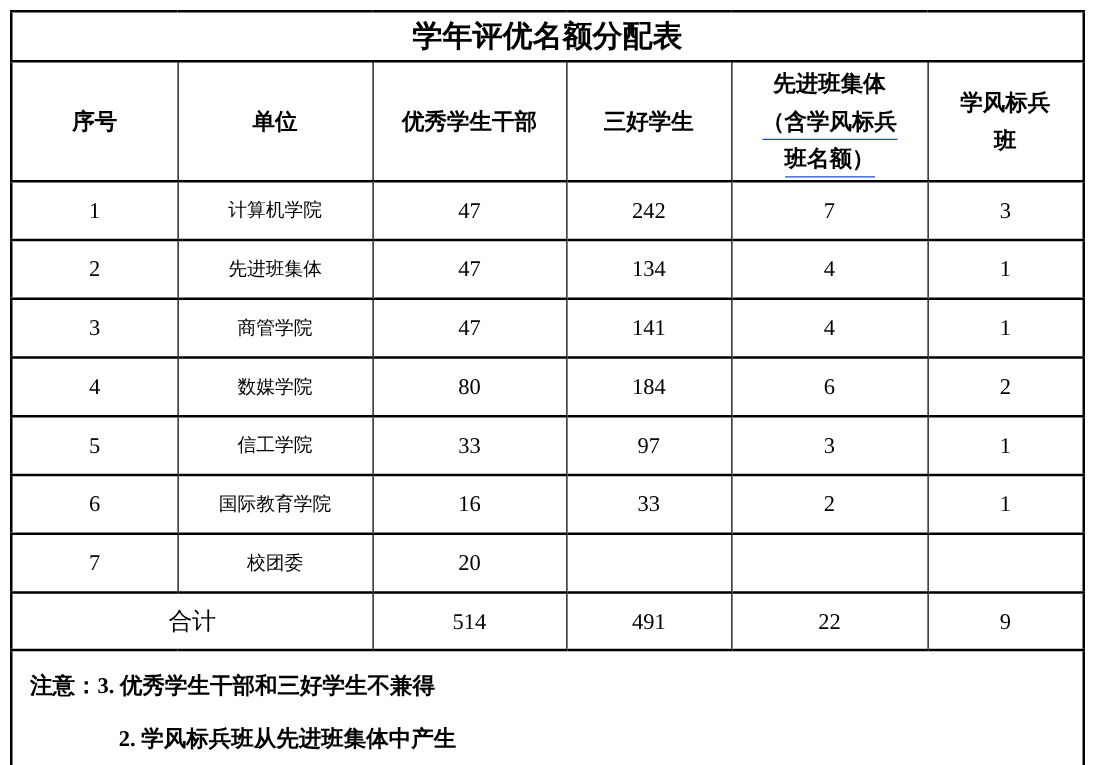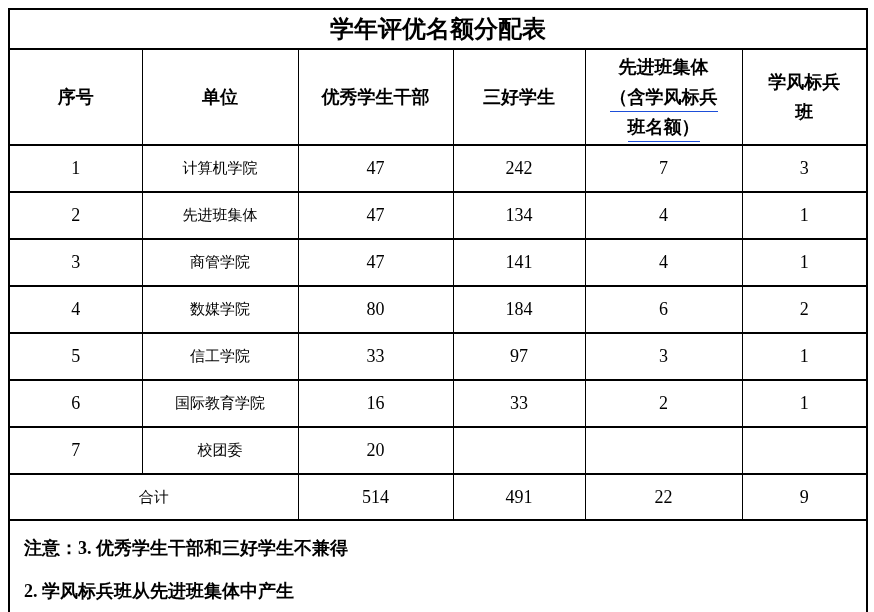--- a/index.html
+++ b/index.html
@@ -48,30 +48,30 @@
   }
   .u-line {
     display: inline-block;
     border-bottom: 1px solid #1d4ed8;
     padding-bottom: 1px;
     line-height: 25px;
   }
   tr.data-row td { height: 45px; }
   tr.data-row td.unit-cell { font-size: 15px; }
   tr.total-row td { height: 44px; }
-  tr.total-row td.total-label { font-size: 15px; }
+  tr.total-row td.total-label { font-size: 19px; }
   tr.notes-row td {
     height: 84px;
     text-align: left;
     vertical-align: top;
     font-weight: bold;
     padding: 6px 6px 0 14px;
     line-height: 43px;
   }
-  .note-line2 { }
+  .note-line2 { margin-left: 71px; }
 </style>
 </head>
 <body>
 
 <div class="page">
   <table class="alloc">
     <colgroup>
       <col class="c-num">
         <col class="c-unit">
         <col class="c-cadre">

